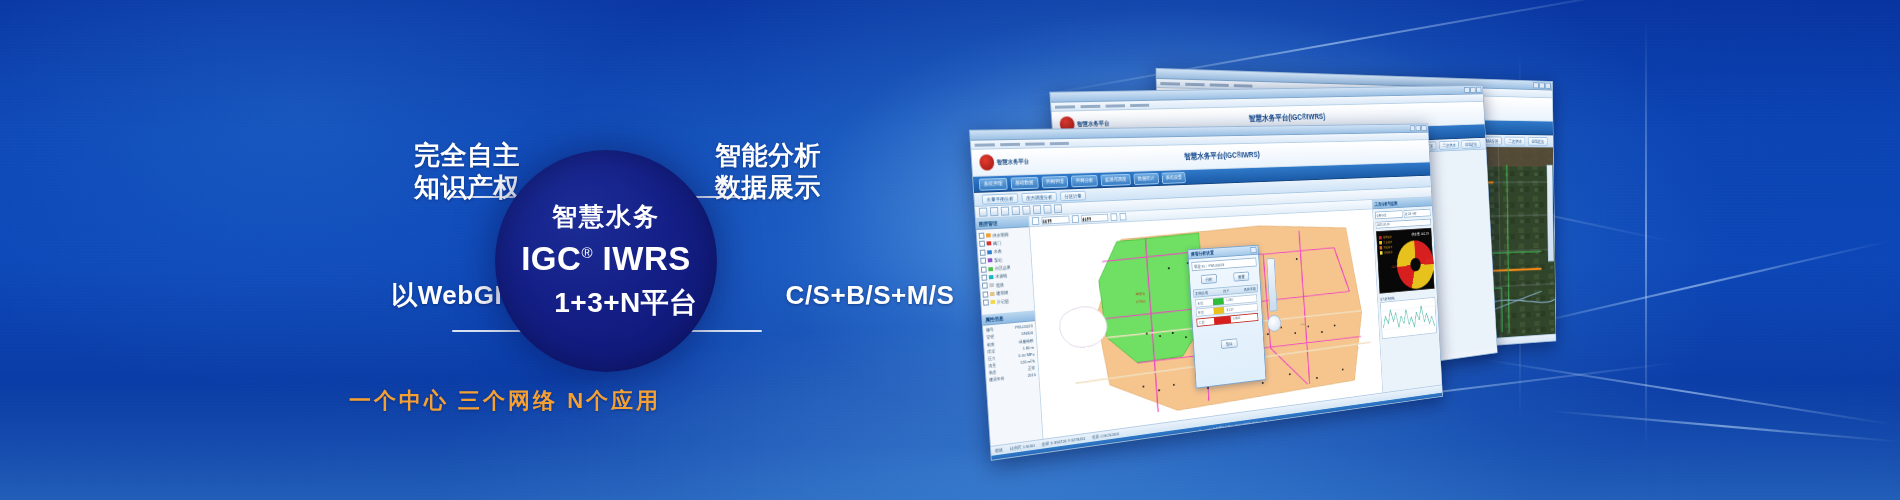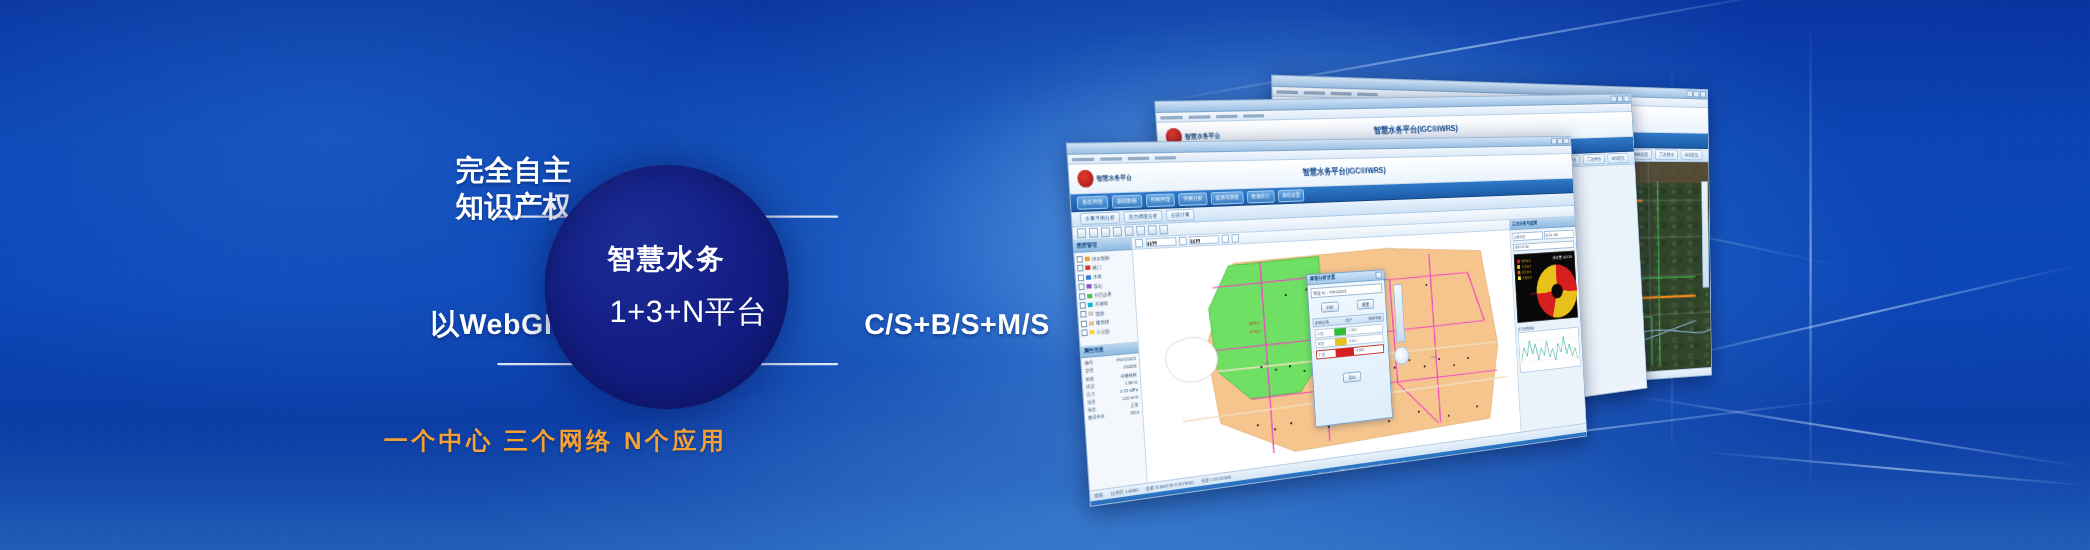--- a/index.html
+++ b/index.html
@@ -47,21 +47,21 @@
   .connector{position:absolute;height:2px;background:rgba(255,255,255,.85);border-radius:1px;}
 
   
   .badge{position:absolute;left:495px;top:150px;width:222px;height:222px;border-radius:50%;
     background:radial-gradient(circle at 38% 30%,#1b2d96 0%,#141f86 45%,#0d1570 100%);
     box-shadow:0 0 40px rgba(5,15,80,.55), inset 0 0 30px rgba(0,0,0,.25);
     display:flex;flex-direction:column;align-items:center;justify-content:center;color:#fff;}
   .badge .b1{font-size:25px;font-weight:bold;letter-spacing:2px;margin-bottom:7px;}
   .badge .b2{font-size:33px;font-weight:bold;letter-spacing:.5px;white-space:nowrap;}
   .badge .b2 sup{font-size:15px;vertical-align:super;font-weight:normal;}
-  .badge .b3{font-size:28px;font-weight:normal;margin-top:6px;letter-spacing:.5px;margin-left:40px;}
+  .badge .b3{font-size:28px;font-weight:bold;margin-top:6px;letter-spacing:.5px;margin-left:40px;}
 
   .tagline{position:absolute;left:0;width:1010px;top:386px;text-align:center;
     color:#f4a033;font-size:22px;font-weight:bold;letter-spacing:3px;
     text-shadow:0 1px 3px rgba(0,20,70,.4);}
 
   
   .win{position:absolute;background:#eef4fb;border:1px solid #9ab8d8;
     box-shadow:0 6px 22px rgba(0,10,50,.45);overflow:hidden;}
   .win .tbar{height:9px;background:linear-gradient(180deg,#cfe2f5,#9cc0e4);border-bottom:1px solid #7fa6cc;
     display:flex;align-items:center;justify-content:flex-end;padding-right:2px;gap:1px;}
@@ -605,24 +605,31 @@
   <div class="connector" style="left:672px;top:196px;width:90px;"></div>
   <div class="connector" style="left:672px;top:330px;width:90px;"></div>
 
   <div class="copy c-size tl">
     <span class="l">完全自主</span>
     <span class="l">知识产权</span>
   </div>
   <div class="copy c-size bl">
     <span class="l">以WebGIS</span>
   </div>
+  <div class="copy c-size tr">
+    <span class="l">智能分析</span>
+    <span class="l">数据展示</span>
+  </div>
   <div class="copy c-size br">
     <span class="l">C/S+B/S+M/S</span>
   </div>
 
   <div class="badge">
     <div class="b1">智慧水务</div>
+    <div class="b2">
+      <span>IGC</span><sup>®</sup>&nbsp;<span>IWRS</span>
+    </div>
     <div class="b3">1+3+N平台</div>
   </div>
 
   <div class="tagline">一个中心  三个网络  N个应用</div>
 
 </div>
 
 </body></html>

